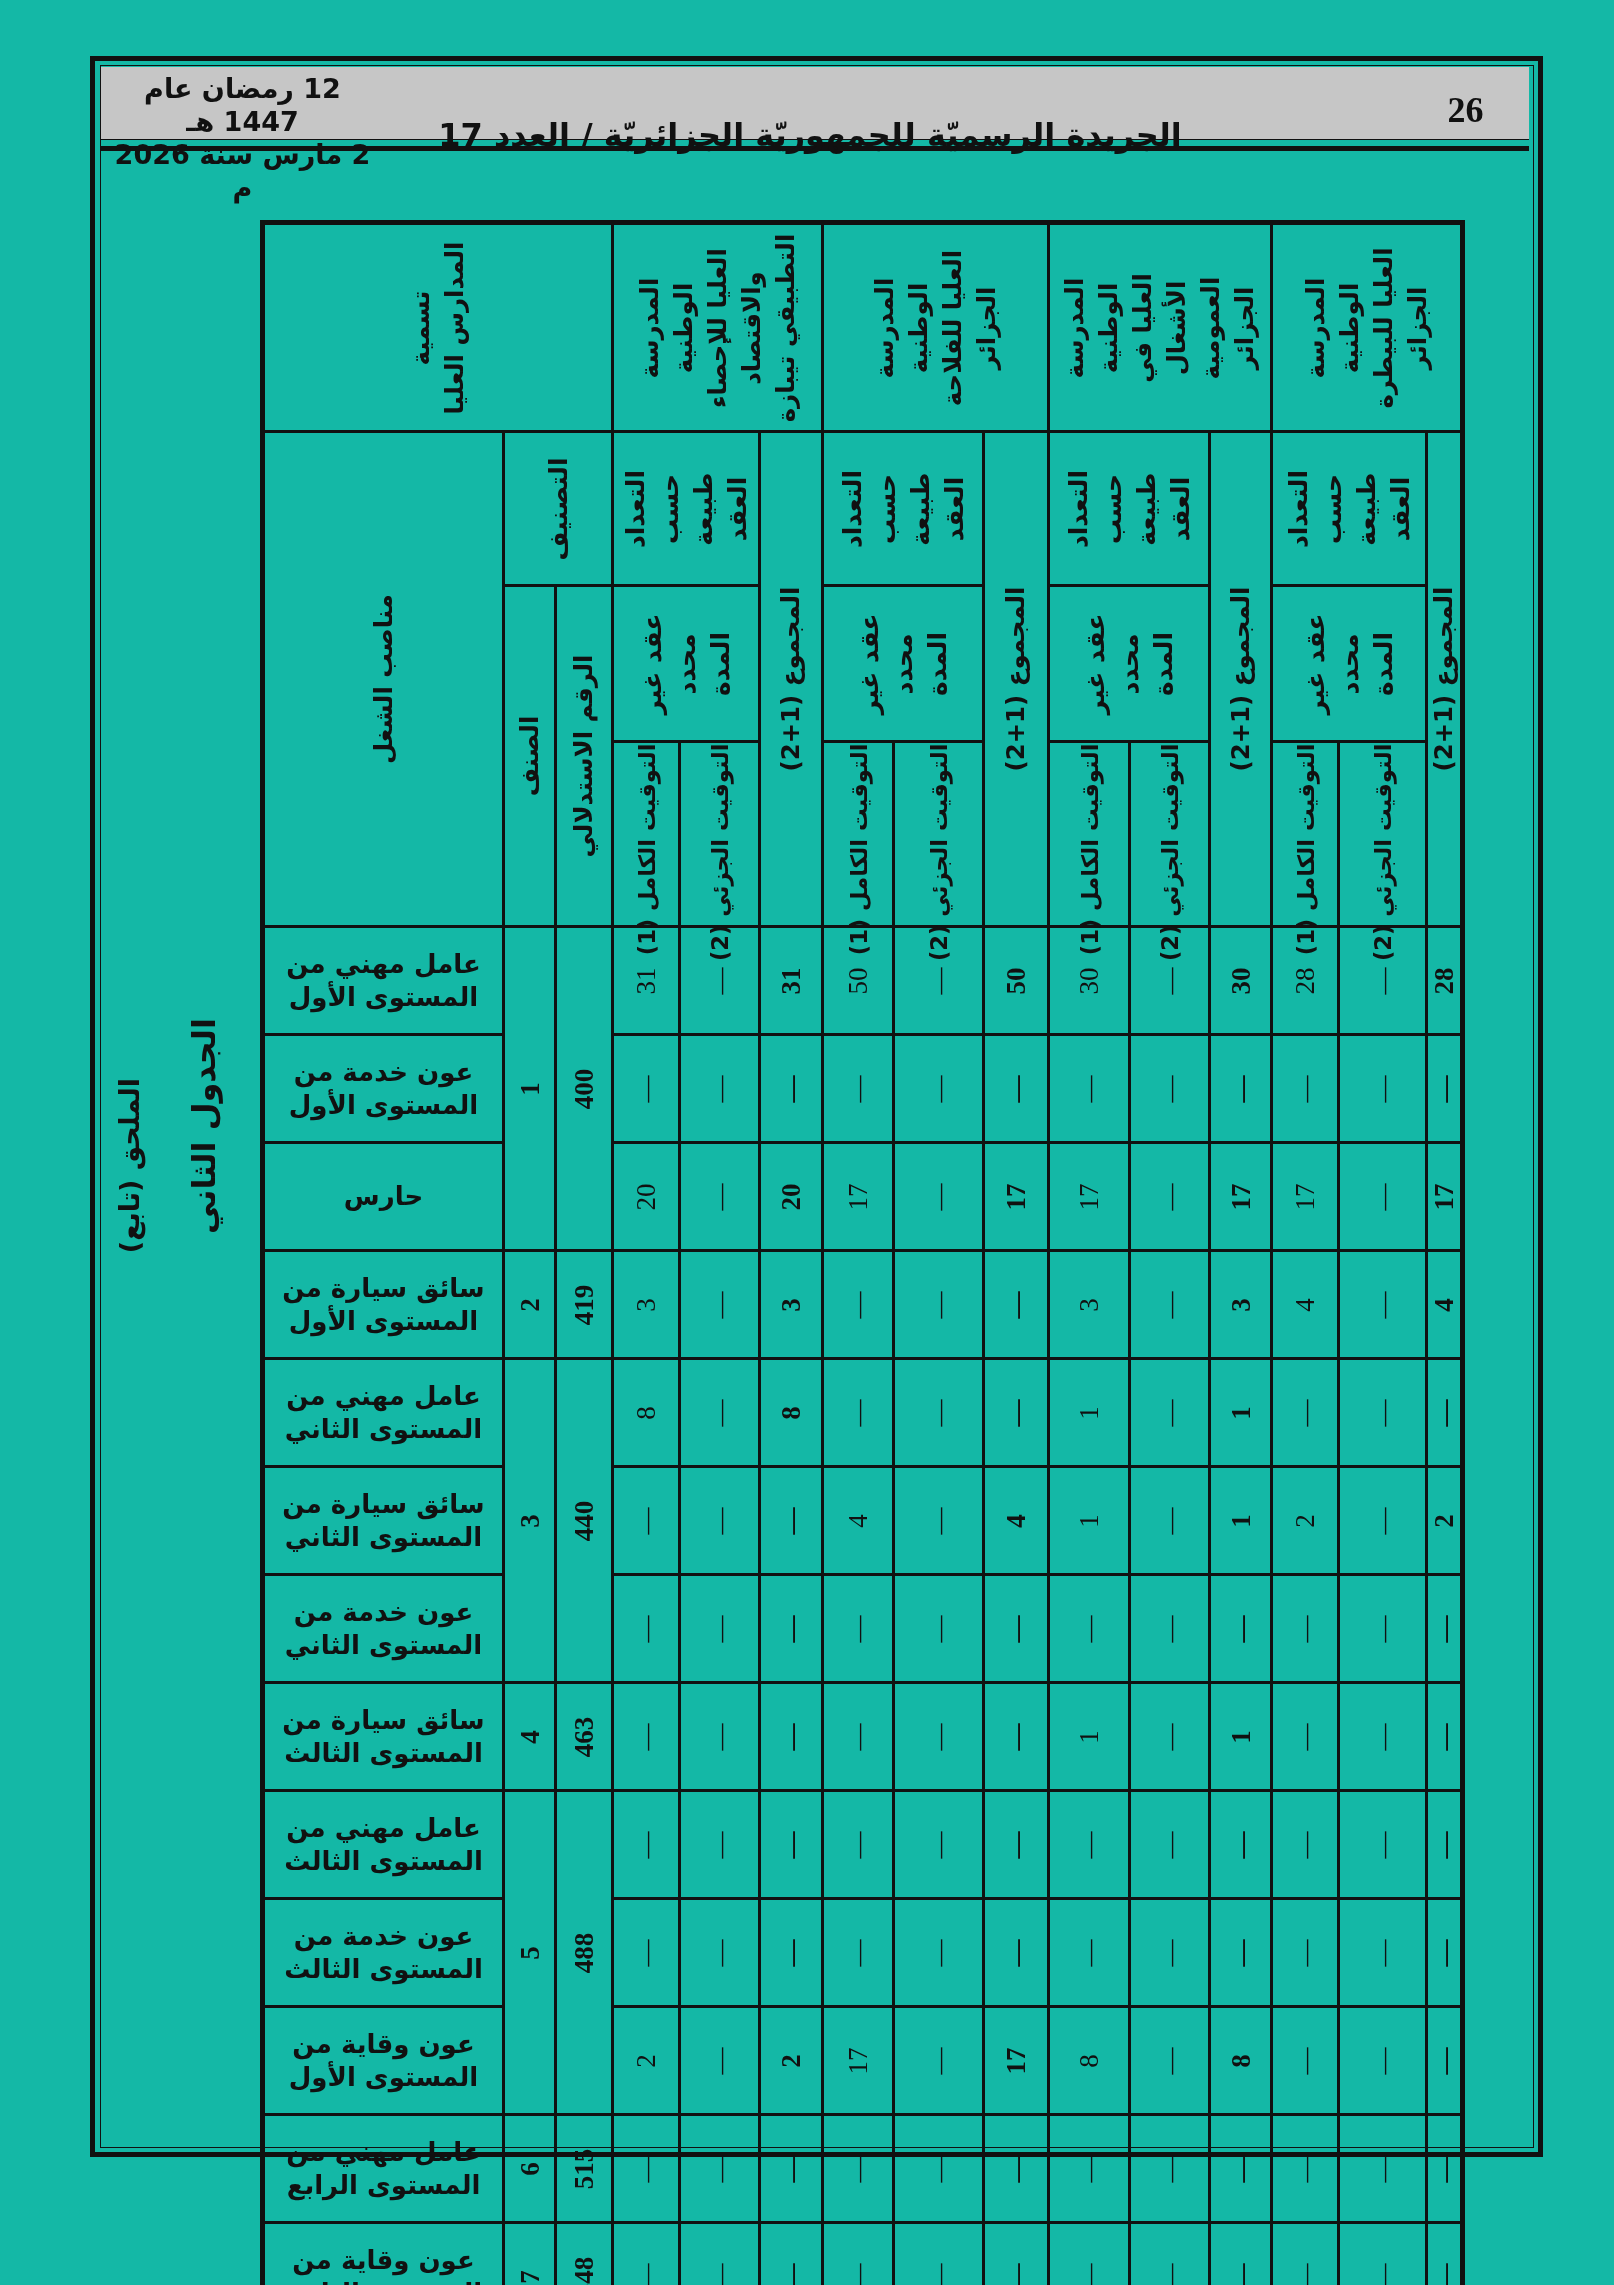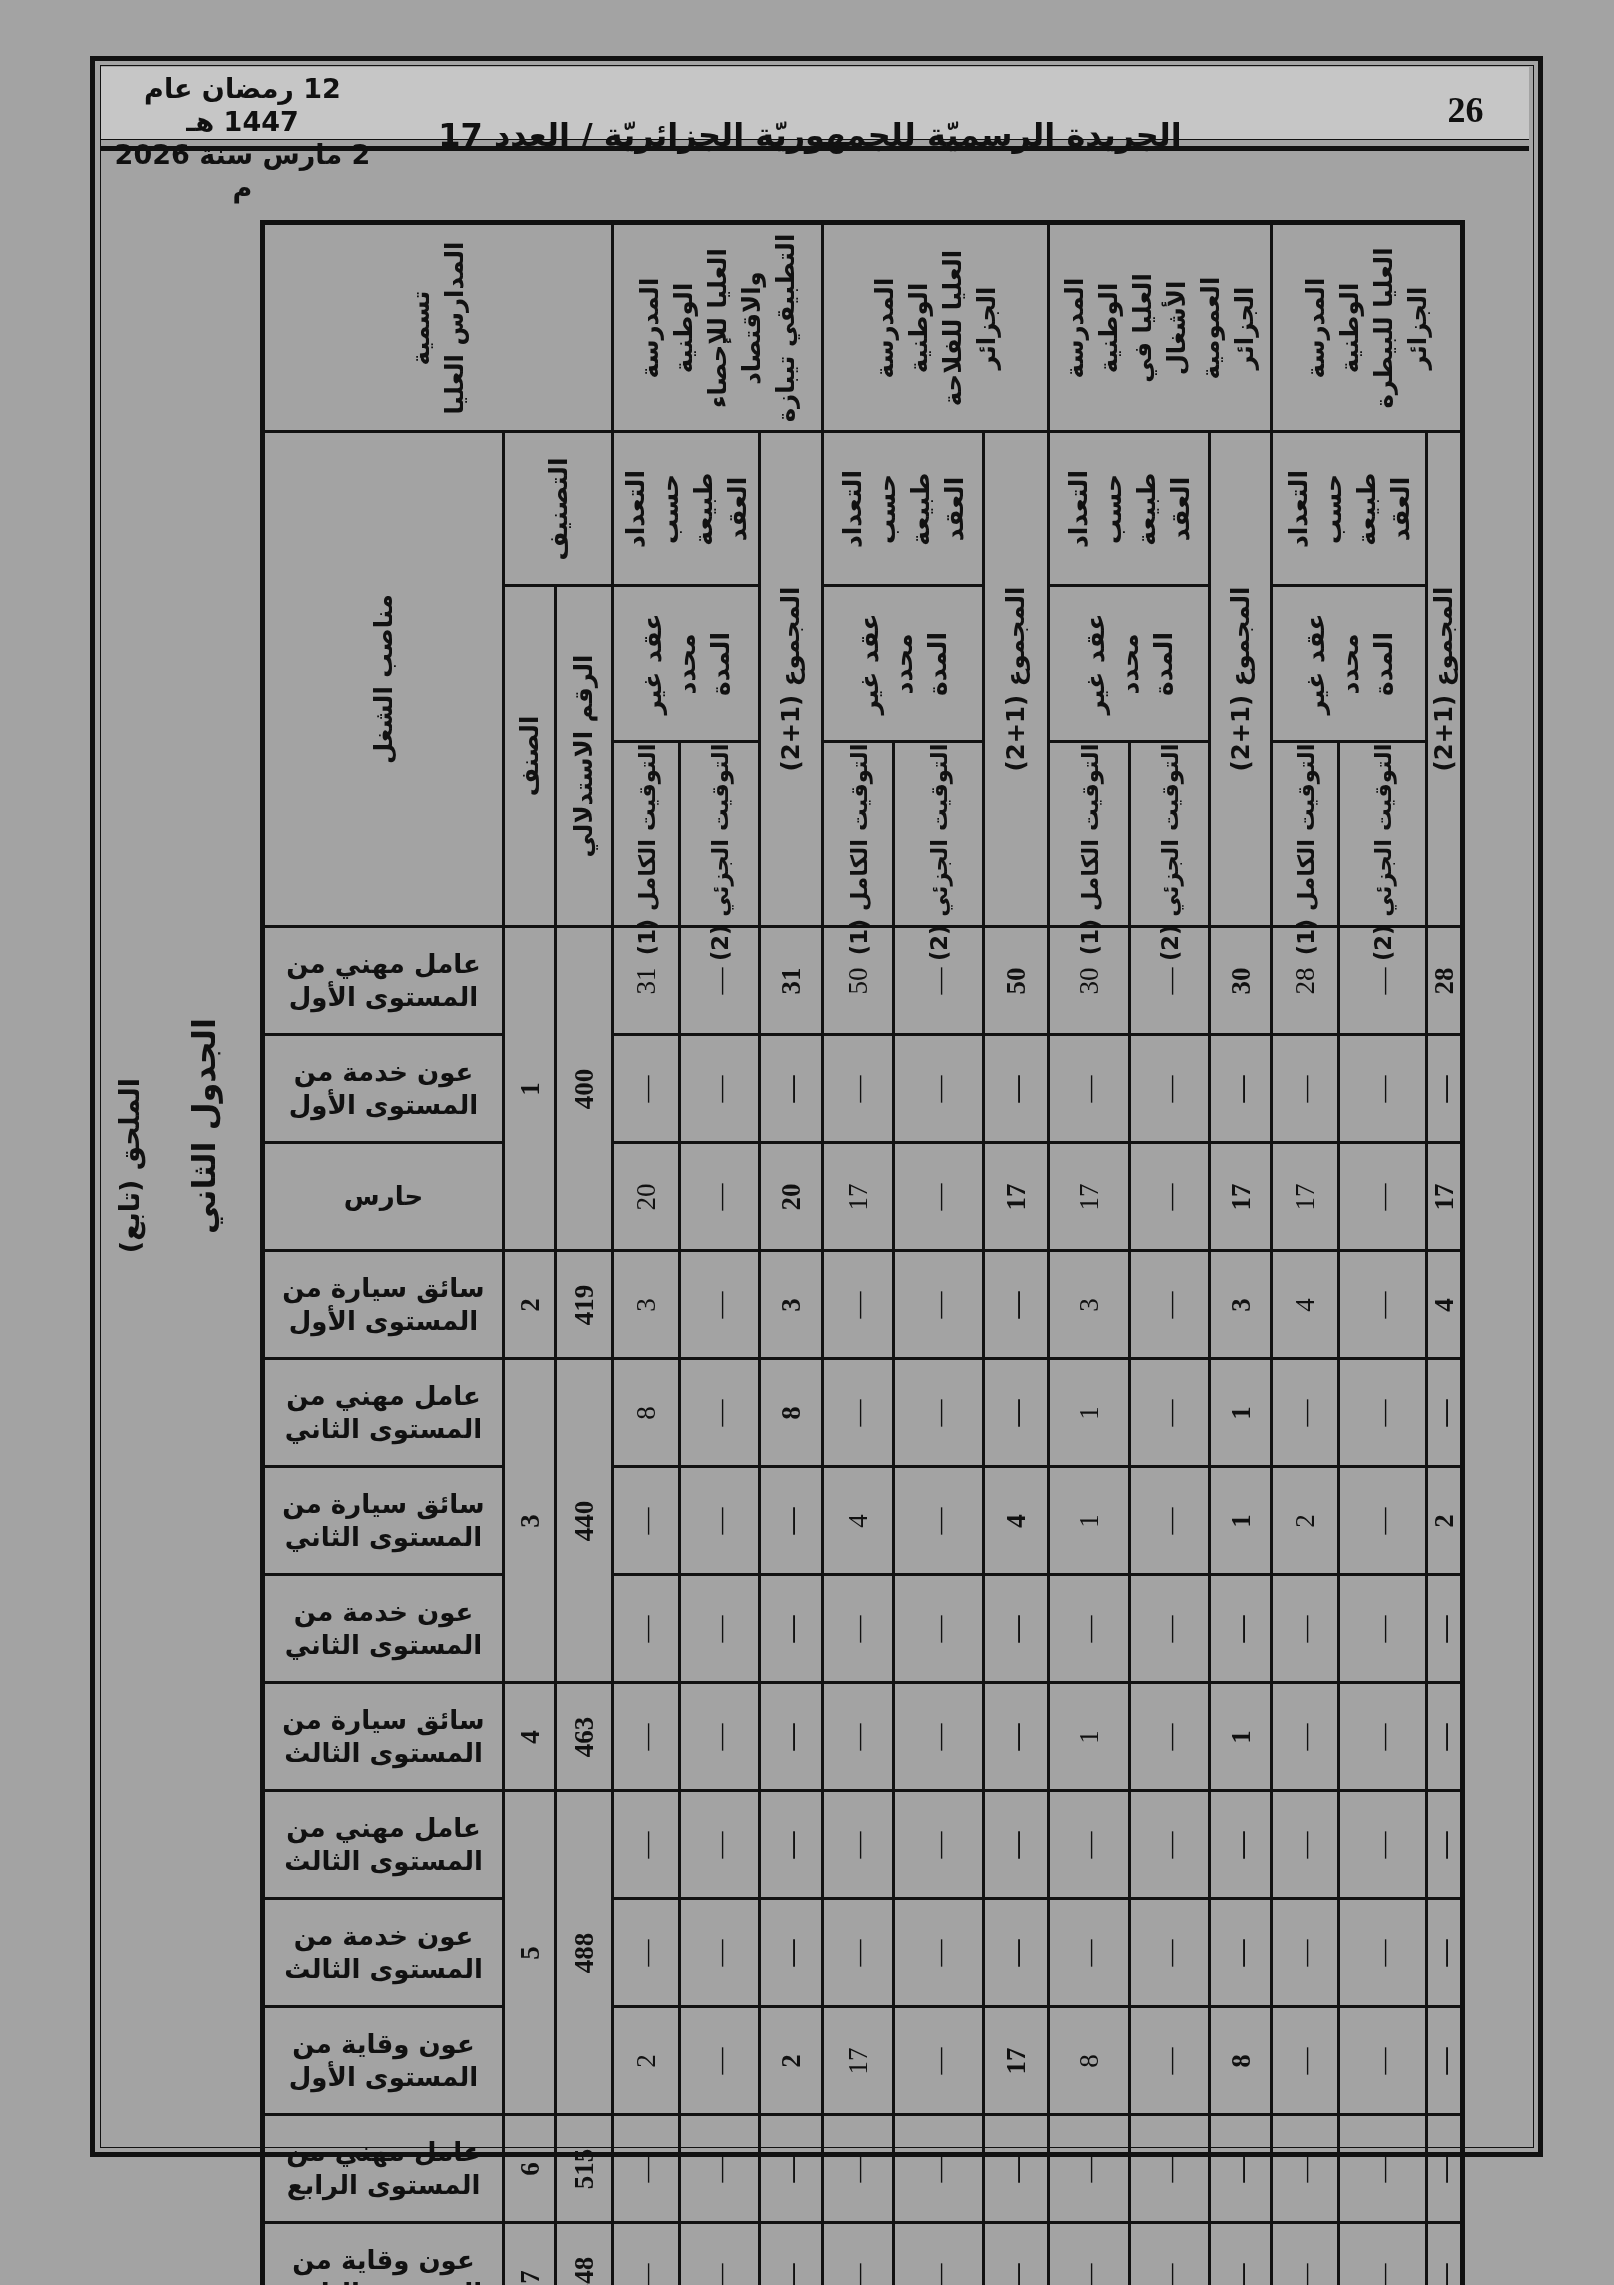--- a/index.html
+++ b/index.html
@@ -1,16 +1,16 @@
 <!DOCTYPE html>
 <html style="font-size:14.5px"><head>
 <meta charset="utf-8">
 <style>
   html,body{margin:0;padding:0;background:#e8e8e8;}
-  #page{position:relative;width:1615px;height:2285px;background:#a3a3a3;overflow:hidden;
+  #page{position:relative;width:1615px;height:2285px;background:#14b8a6;overflow:hidden;
         font-family:"DejaVu Sans",sans-serif;color:#111;}
   .abs{position:absolute;}
   
   #frame-outer{left:90px;top:56px;width:1443px;height:2091px;border:5.4px solid #111;}
   #frame-inner{left:100px;top:65px;width:1432px;height:2081px;border:1.8px solid #111;}
   #band{left:101px;top:67px;width:1428px;height:72px;background:#c6c6c6;border-bottom:1.8px solid #111;}
   #band-rule{left:101px;top:146px;width:1428px;height:5.4px;background:#111;}
   .band-txt{font-weight:bold;direction:rtl;}
   #dates{left:107px;top:72px;width:271px;text-align:center;font-size:27px;line-height:33px;}
   #jtitle{left:362px;top:87px;width:896px;text-align:center;font-size:32px;margin-top:29px;}

